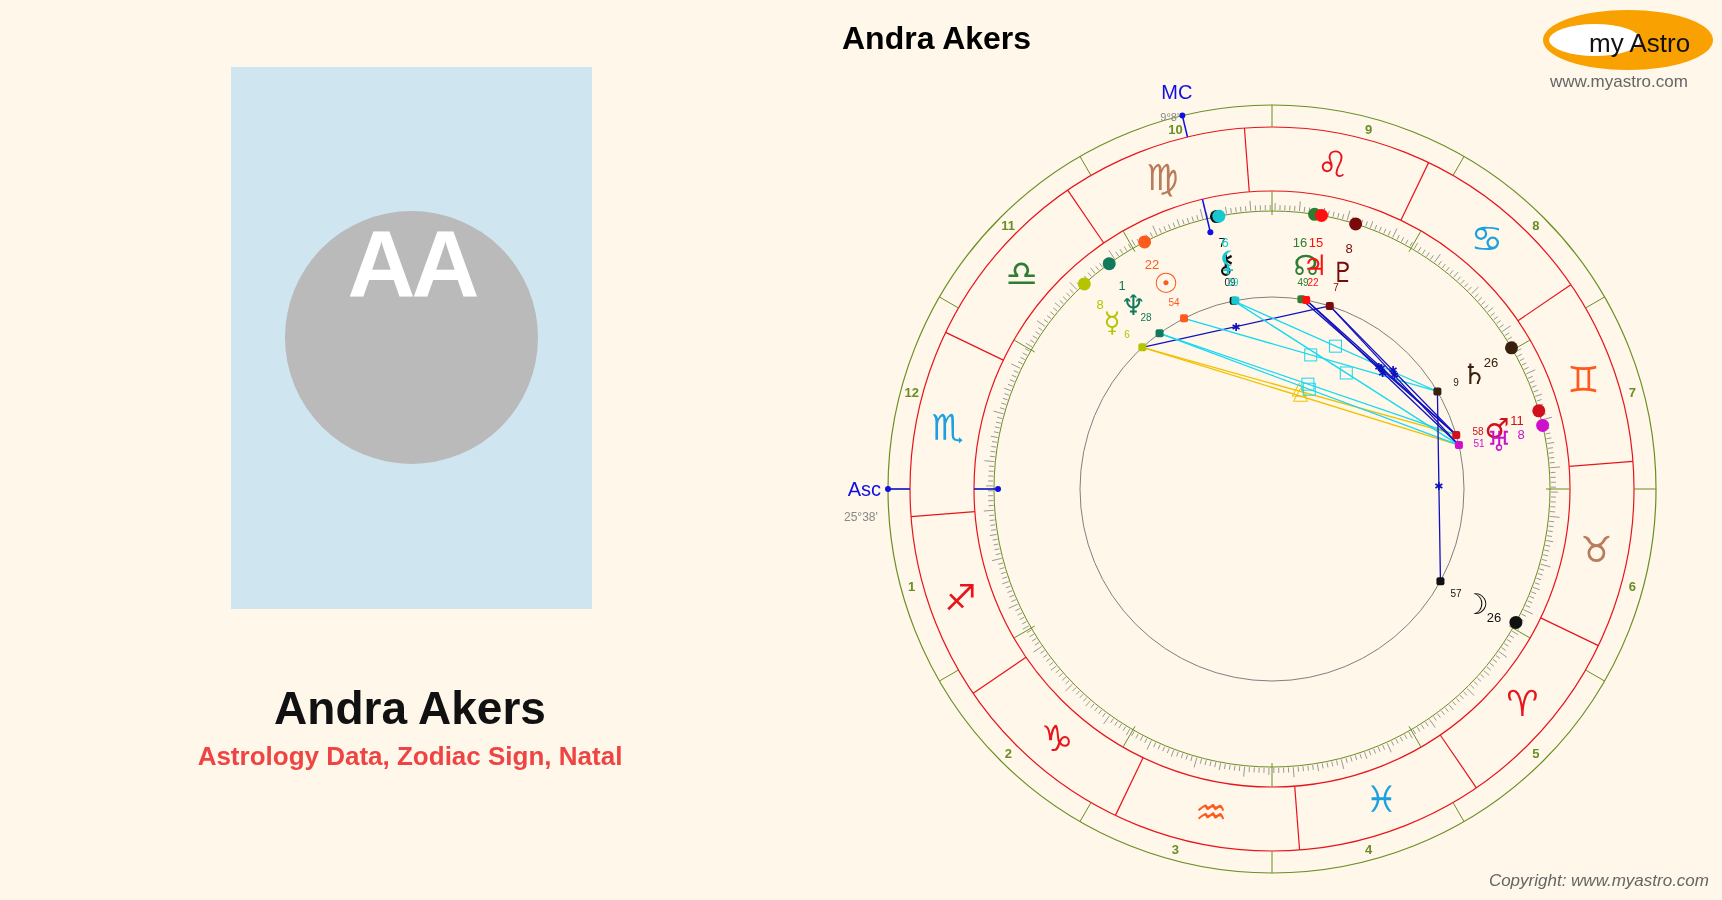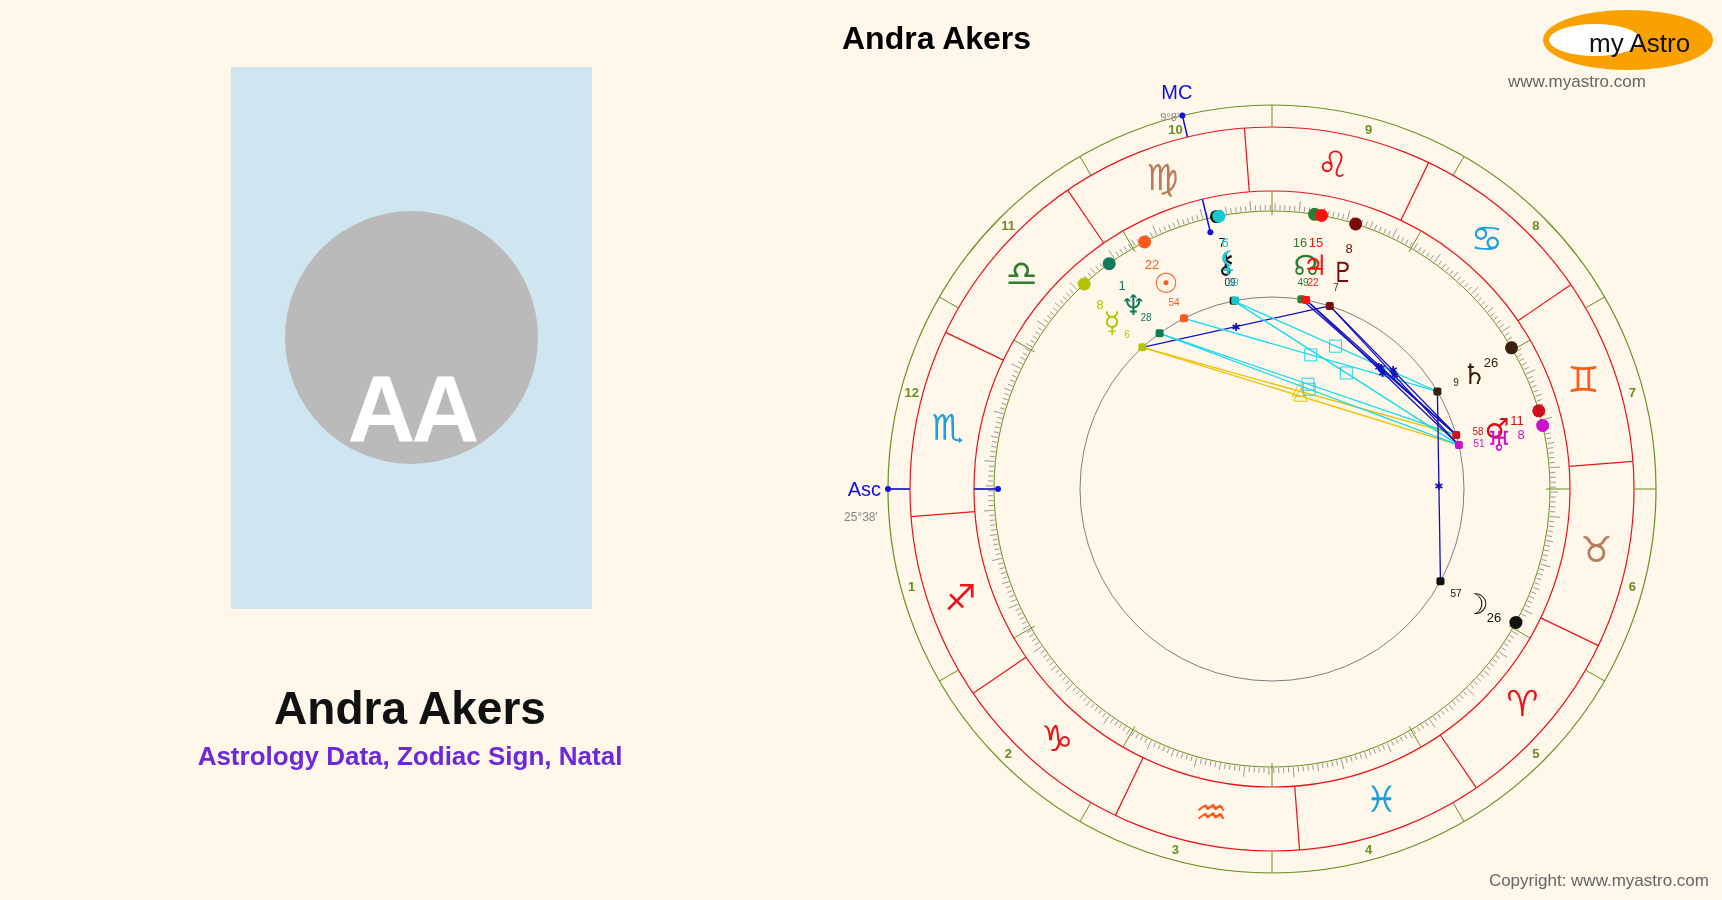--- a/index.html
+++ b/index.html
@@ -7,57 +7,57 @@
     width:1722px; height:900px; overflow:hidden; position:relative;
     background:#fef7ea; font-family:"Liberation Sans", sans-serif;
   }
   .photo-box {
     position:absolute; left:231px; top:67px; width:361px; height:542px;
     background:#cfe6f0;
   }
   .avatar {
     position:absolute; left:54px; top:144px; width:253px; height:253px;
     border-radius:50%; background:#bababa;
-    display:flex; align-items:flex-end; justify-content:center;
+    display:flex; align-items:flex-start; justify-content:center;
   }
   .avatar-initials {
     color:#ffffff; font-weight:bold; font-size:94px; letter-spacing:-4px;
     font-family:"Liberation Sans", sans-serif;
   }
   .person-name {
     position:absolute; left:150px; width:520px; top:681px; text-align:center;
     font-size:46px; font-weight:bold; color:#111111;
   }
   .person-subtitle {
     position:absolute; left:150px; width:520px; top:741px; text-align:center;
-    font-size:26px; font-weight:bold; color:#6d28d9; line-height:30px;
+    font-size:26px; font-weight:bold; color:#ef4444; line-height:30px;
   }
   .chart-title {
     position:absolute; left:842px; top:20px; font-size:32px; font-weight:bold; color:#000;
   }
   .logo {
     position:absolute; left:1543px; top:10px; width:170px; height:60px;
   }
   .logo-oval {
     position:absolute; left:0; top:0; width:170px; height:60px; border-radius:50%;
     background:#f8a100;
   }
   .logo-inner {
     position:absolute; left:6px; top:14px; width:92px; height:32px; border-radius:50%;
     background:#ffffff;
   }
   .logo-text {
     position:absolute; left:46px; top:18px; font-size:26px; color:#111;
     font-family:"Liberation Sans", sans-serif;
   }
   .logo-url {
-    position:absolute; left:1508px; top:72px; font-size:17px; color:#666;
+    position:absolute; left:1550px; top:72px; font-size:17px; color:#666;
   }
   .copyright {
-    position:absolute; right:13px; top:871px; font-size:17px; color:#666;
+    position:absolute; right:13px; top:871px; font-size:17px; color:#666;font-style:italic;
   }
   svg.chart { position:absolute; left:0; top:0; }
 </style>
 </head>
 <body>
 
 <div class="photo-box">
   <div class="avatar">
     <span class="avatar-initials">AA</span>
   </div>

